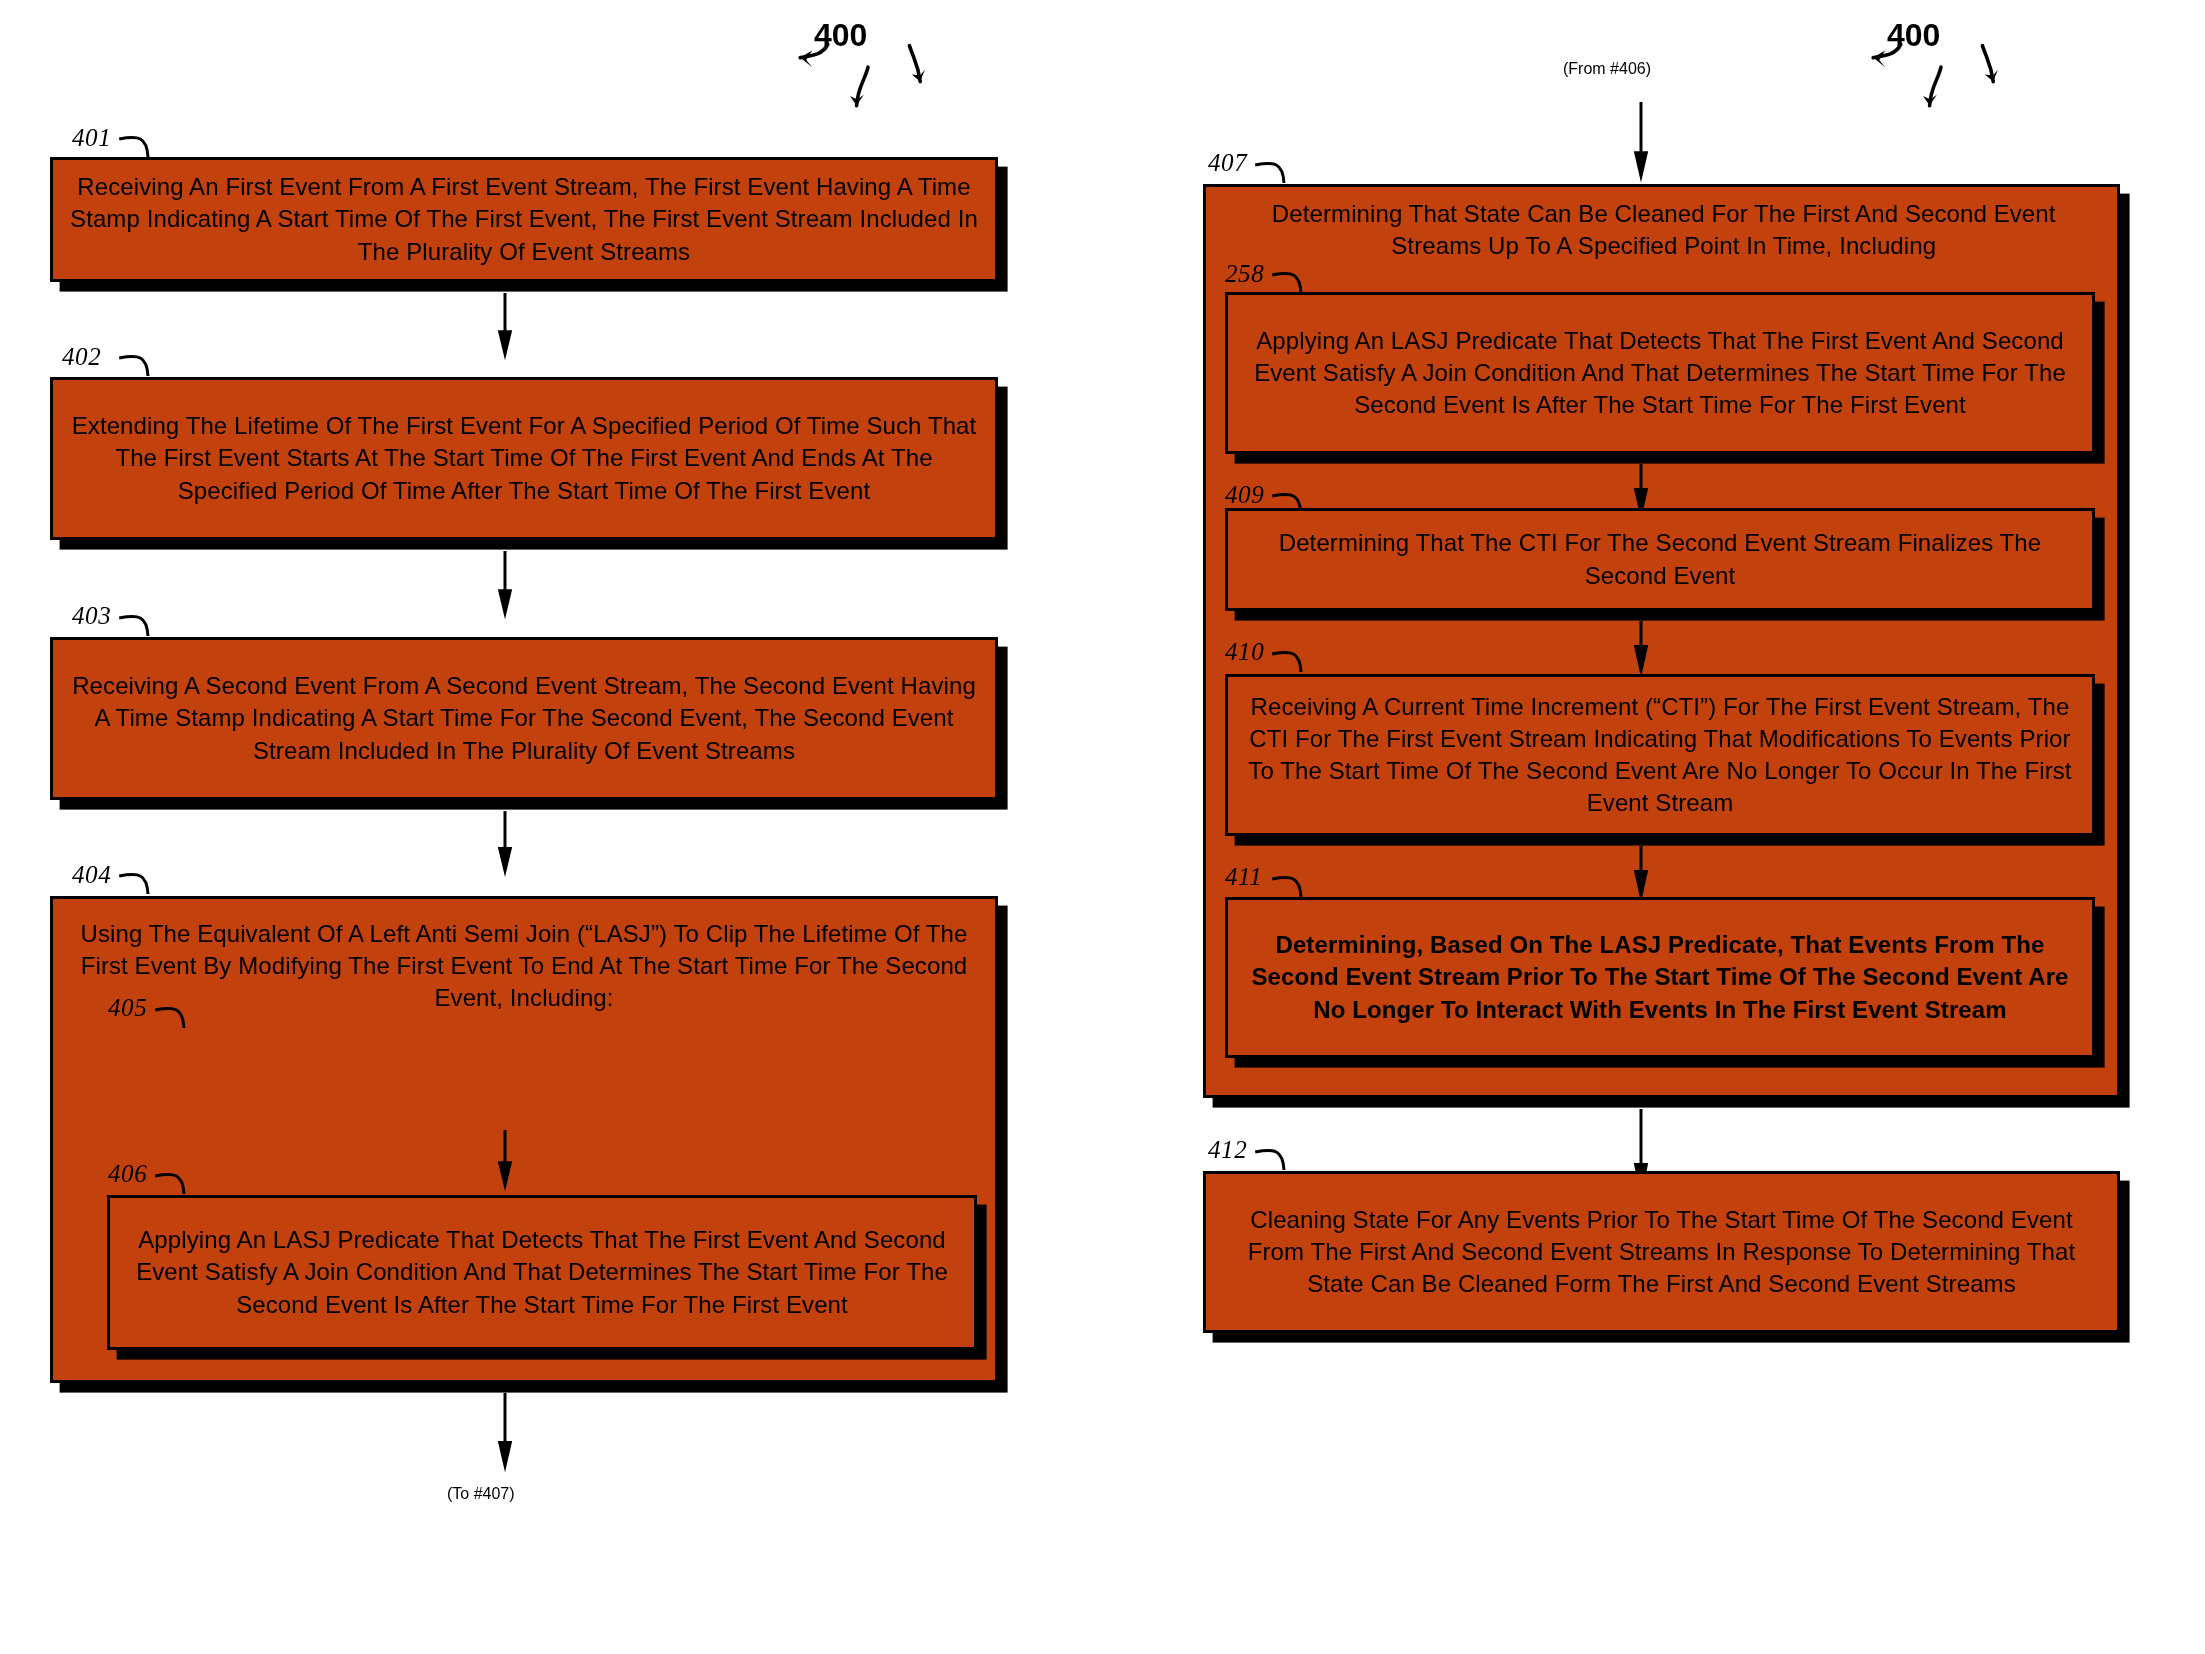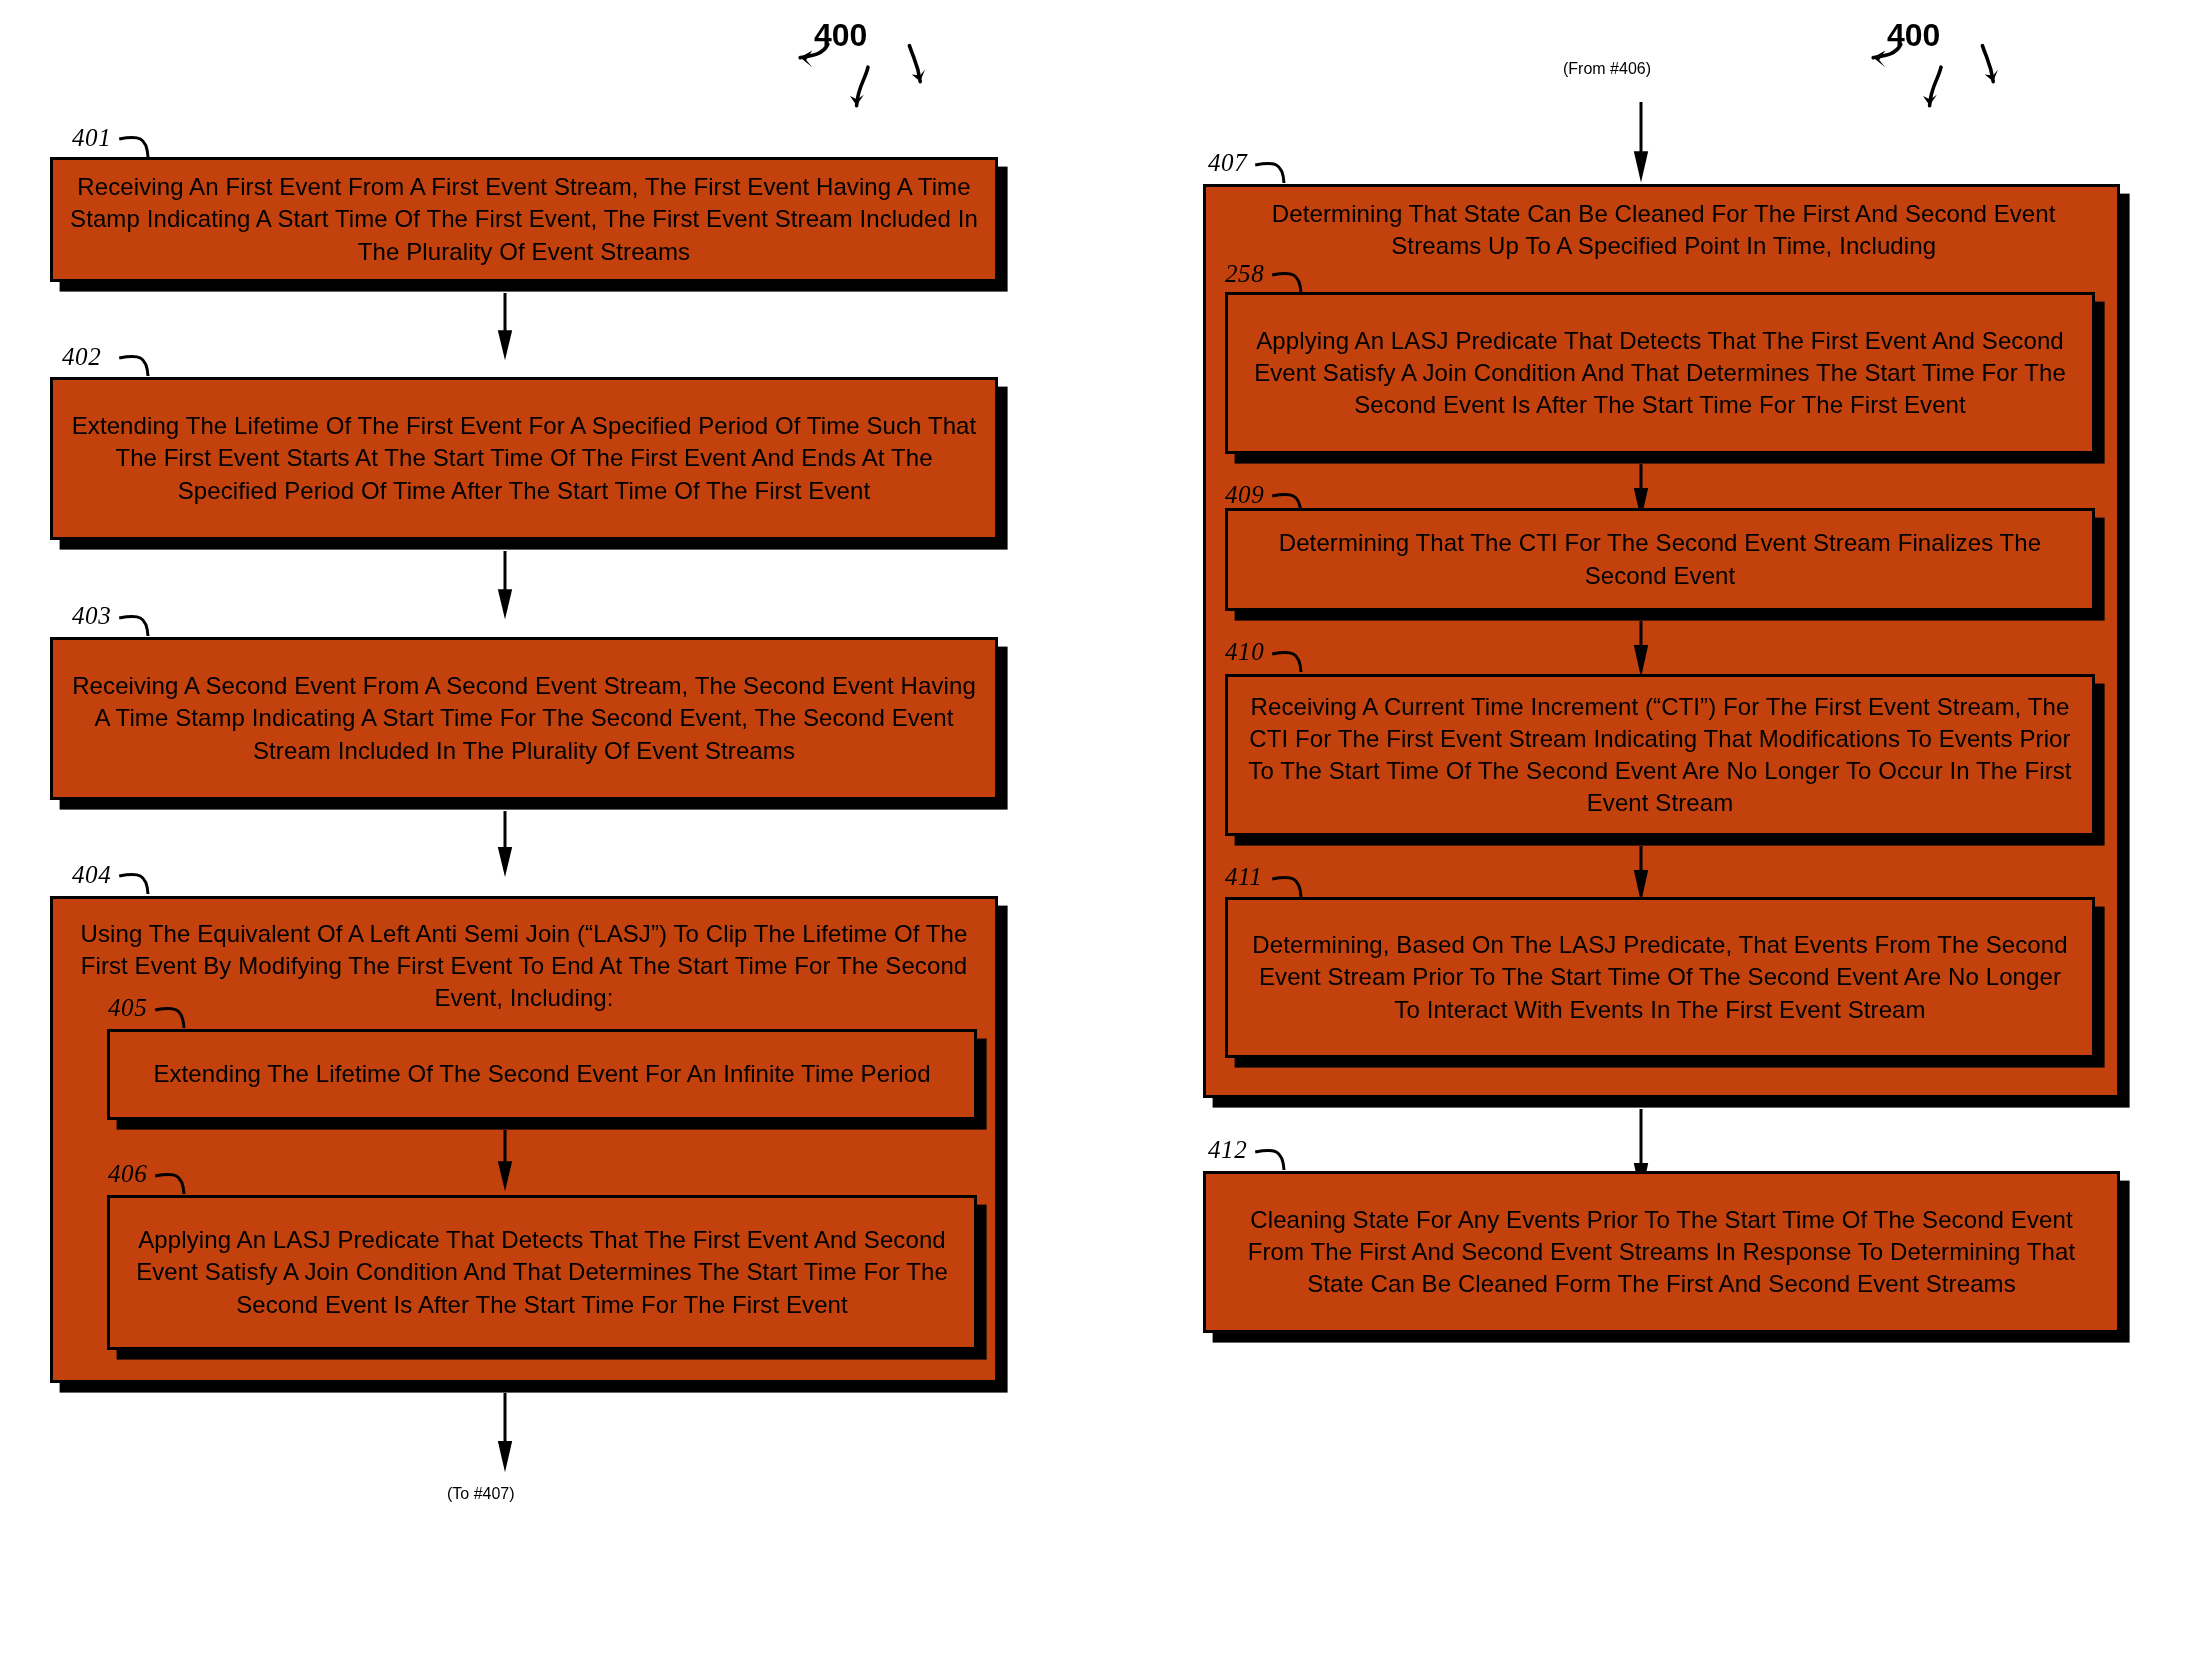--- a/index.html
+++ b/index.html
@@ -145,23 +145,20 @@
     <path d="M2,20 C34,14 48,16 50,50" fill="none" stroke="#000" stroke-width="5"></path>
   </svg>
   <div class="fbox top-align" style="left:27px; top:896px; width:948px; height:487px;">
     <div class="fbox-text" style="padding-top:19px;">Using The Equivalent Of A Left Anti Semi Join (“LASJ”) To Clip The Lifetime Of The First Event By Modifying The First Event To End At The Start Time For The Second Event, Including:</div>
   </div>
 
   <div class="ref" style="left:108px; top:994px;">405</div>
   <svg class="leader" style="left:154px; top:998px;" width="54" height="36" viewBox="0 0 90 60">
     <path d="M2,20 C34,14 48,16 50,50" fill="none" stroke="#000" stroke-width="5"></path>
   </svg>
-  <div class="fbox" style="left:84px; top:1029px; width:870px; height:91px;">
-    <div class="fbox-text">Extending The Lifetime Of The Second Event For An Infinite Time Period</div>
-  </div>
 
   <svg class="conn" style="left:493px; top:1130px;" width="24" height="66" viewBox="0 0 40 110">
     <line x1="20" y1="0" x2="20" y2="62" stroke="#000" stroke-width="5"></line>
     <path d="M8,52 L32,52 L20,102 Z" fill="#000"></path>
   </svg>
 
   <div class="ref" style="left:108px; top:1160px;">406</div>
   <svg class="leader" style="left:154px; top:1164px;" width="54" height="36" viewBox="0 0 90 60">
     <path d="M2,20 C34,14 48,16 50,50" fill="none" stroke="#000" stroke-width="5"></path>
   </svg>
@@ -239,21 +236,21 @@
 
   <svg class="conn" style="left:1629px; top:846px;" width="24" height="60" viewBox="0 0 40 100">
     <line x1="20" y1="0" x2="20" y2="50" stroke="#000" stroke-width="5"></line>
     <path d="M8,40 L32,40 L20,94 Z" fill="#000"></path>
   </svg>
 
   <div class="ref" style="left:1225px; top:863px;">411</div>
   <svg class="leader" style="left:1271px; top:867px;" width="54" height="36" viewBox="0 0 90 60">
     <path d="M2,20 C34,14 48,16 50,50" fill="none" stroke="#000" stroke-width="5"></path>
   </svg>
-  <div class="fbox" style="left:1202px; top:897px; width:870px; height:161px;">
+  <div class="fbox" style="left:1202px; top:897px; width:870px; height:161px;font-weight:bold;">
     <div class="fbox-text">Determining, Based On The LASJ Predicate, That Events From The Second Event Stream Prior To The Start Time Of The Second Event Are No Longer To Interact With Events In The First Event Stream</div>
   </div>
 
   <svg class="conn" style="left:1629px; top:1109px;" width="24" height="93" viewBox="0 0 40 155">
     <line x1="20" y1="0" x2="20" y2="100" stroke="#000" stroke-width="5"></line>
     <path d="M8,90 L32,90 L20,148 Z" fill="#000"></path>
   </svg>
 
   <div class="ref" style="left:1208px; top:1136px;">412</div>
   <svg class="leader" style="left:1254px; top:1140px;" width="54" height="36" viewBox="0 0 90 60">

